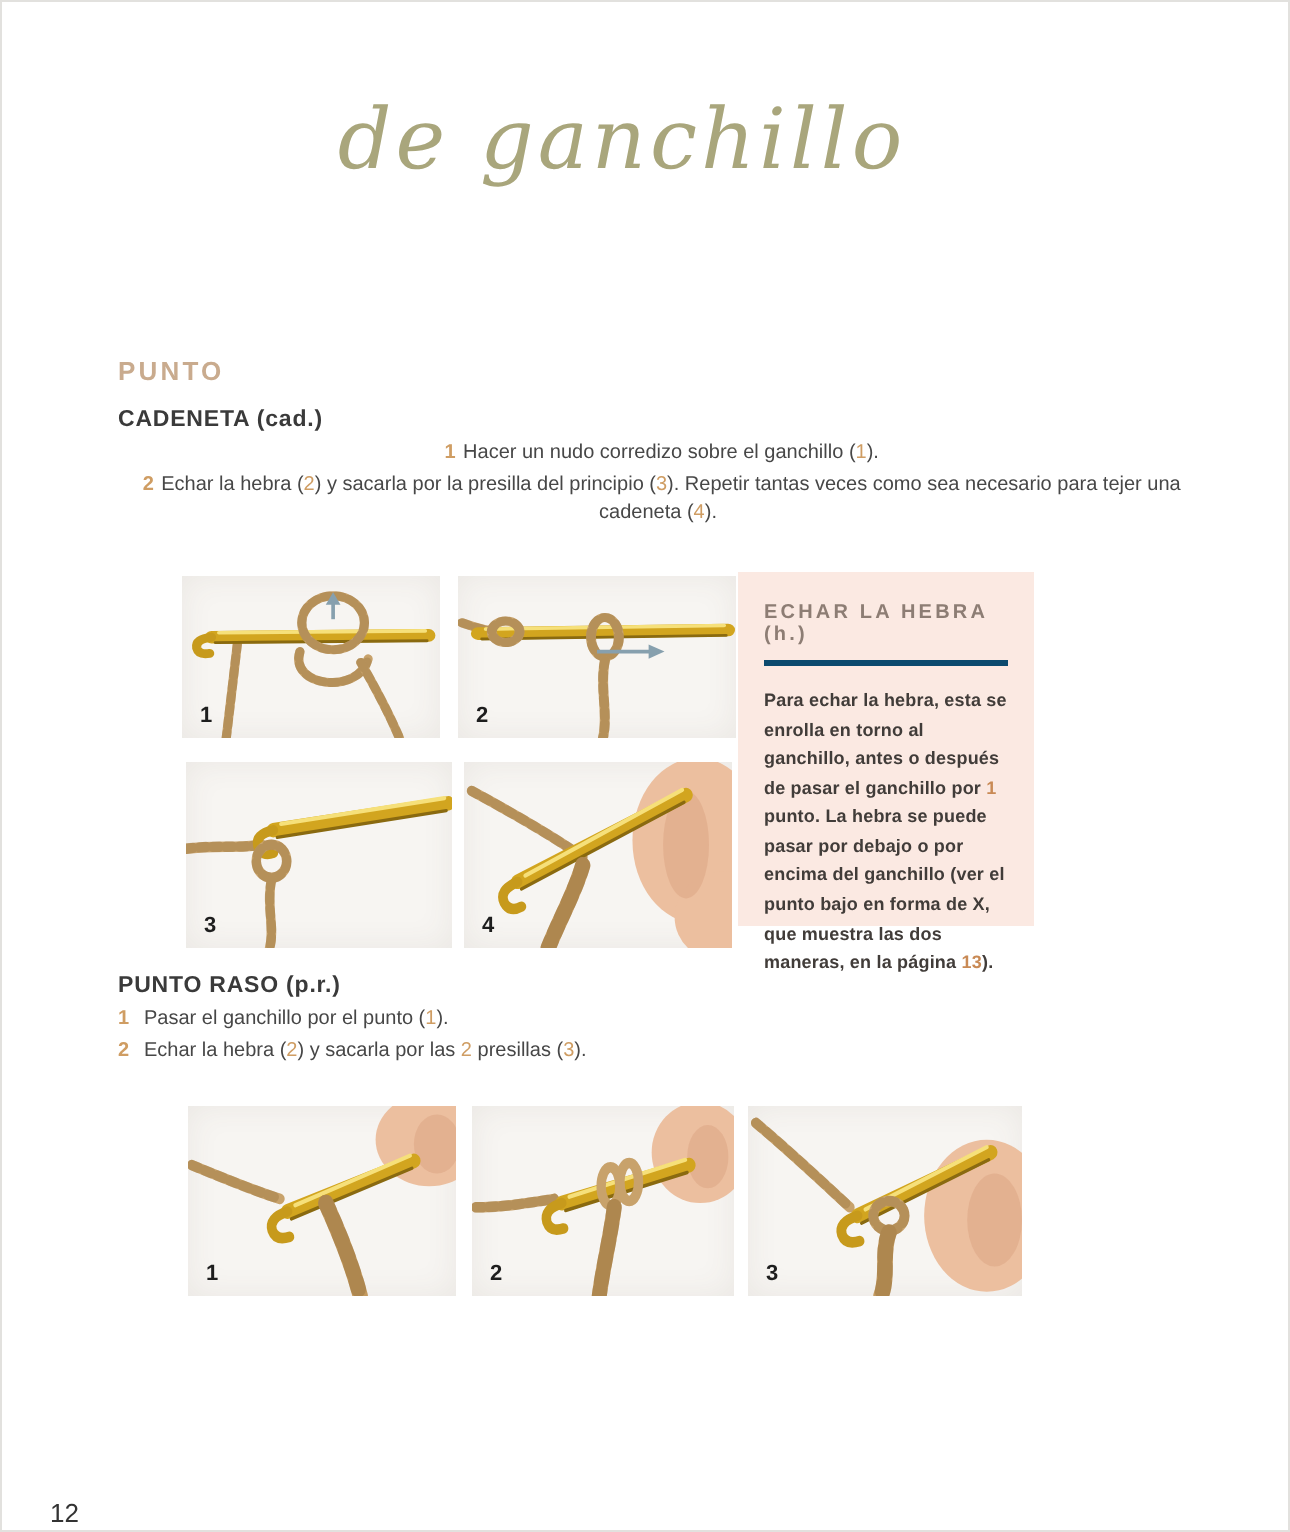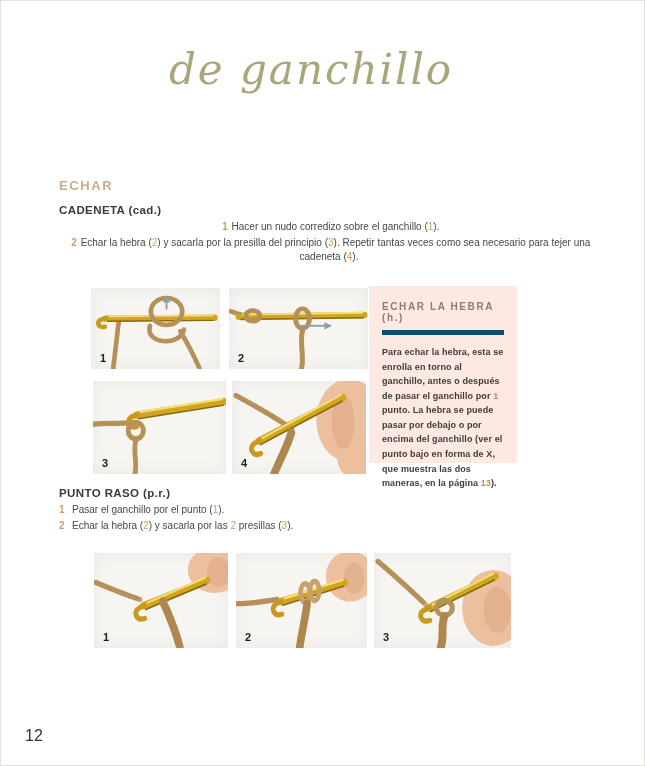--- a/index.html
+++ b/index.html
@@ -36,26 +36,26 @@
   .p3{left:92px;top:380px;width:133px;height:93px;}
   .p4{left:231px;top:380px;width:134px;height:93px;}
   .q1{left:93px;top:552px;width:134px;height:95px;}
   .q2{left:235px;top:552px;width:131px;height:95px;}
   .q3{left:373px;top:552px;width:137px;height:95px;}
 
   
   .tip-box{position:absolute;left:368px;top:285px;width:148px;height:177px;box-sizing:border-box;
            background:#fbe9e2;padding:15px 13px 0 13px;}
   .tip-head{font-size:10px;font-weight:bold;letter-spacing:1.6px;color:#8d7d74;
-            padding-bottom:7px;border-bottom:5px solid #0c4a6e;}
+            padding-bottom:7px;border-bottom:3px solid #0c4a6e;}
   .tip-body{margin-top:10px;font-size:9px;font-weight:bold;color:#413c39;line-height:1.62;
             letter-spacing:.1px;}
   .tip-body .num{color:#c98a55;}
 
-  .page-num{position:absolute;left:24px;top:726px;font-size:16px;color:#333;}
+  .page-num{position:absolute;left:24px;top:748px;font-size:13px;color:#333;}
 
   
   .yarn{stroke:#c8a26b;stroke-width:5;fill:none;stroke-linecap:round;}
   .yarnTw{stroke:#9e7a45;stroke-width:5;fill:none;stroke-linecap:round;
           stroke-dasharray:3.5 3.5;opacity:.45;}
   .chain{stroke:#c3995e;stroke-width:8;fill:none;stroke-linecap:round;}
   .chainTw{stroke:#8f6c3a;stroke-width:8;fill:none;stroke-dasharray:4 4;opacity:.4;stroke-linecap:round;}
   .rod{stroke:#d2a51f;stroke-width:7;fill:none;stroke-linecap:round;}
   .rodHi{stroke:#f6e07a;stroke-width:2;fill:none;stroke-linecap:round;}
   .rodSh{stroke:#8a6a10;stroke-width:1.6;fill:none;stroke-linecap:round;}
@@ -67,21 +67,21 @@
 </style>
 </head>
 <body>
 
 <div class="page">
 
   <div class="title-wrap">
     <div class="title-line2">de ganchillo</div>
   </div>
 
-  <div class="puntos-head">ECHAR</div>
+  <div class="puntos-head">PUNTO</div>
 
   <div class="sub-head cadeneta">CADENETA (cad.)</div>
   <div class="steps cadeneta">
       <p class="step"><span class="step-num">1</span><span>Hacer un nudo corredizo sobre el ganchillo (<span class="num">1</span>).</span></p>
       <p class="step"><span class="step-num">2</span><span>Echar la hebra (<span class="num">2</span>) y sacarla por la presilla del principio (<span class="num">3</span>). Repetir tantas veces como sea necesario para tejer una cadeneta (<span class="num">4</span>).</span></p>
     </div>
 
   <div class="photo p1">
     <svg viewBox="0 0 140 90" preserveAspectRatio="none">
       <path class="yarn" d="M30,38 C28,55 26,74 24,90"></path>

